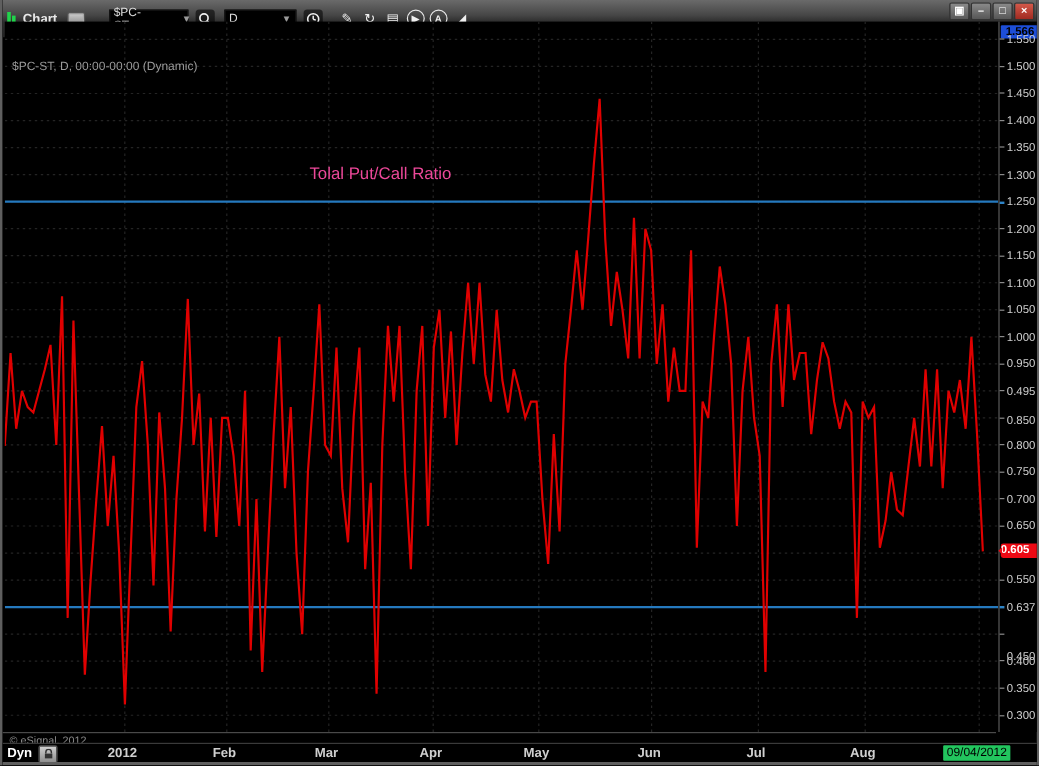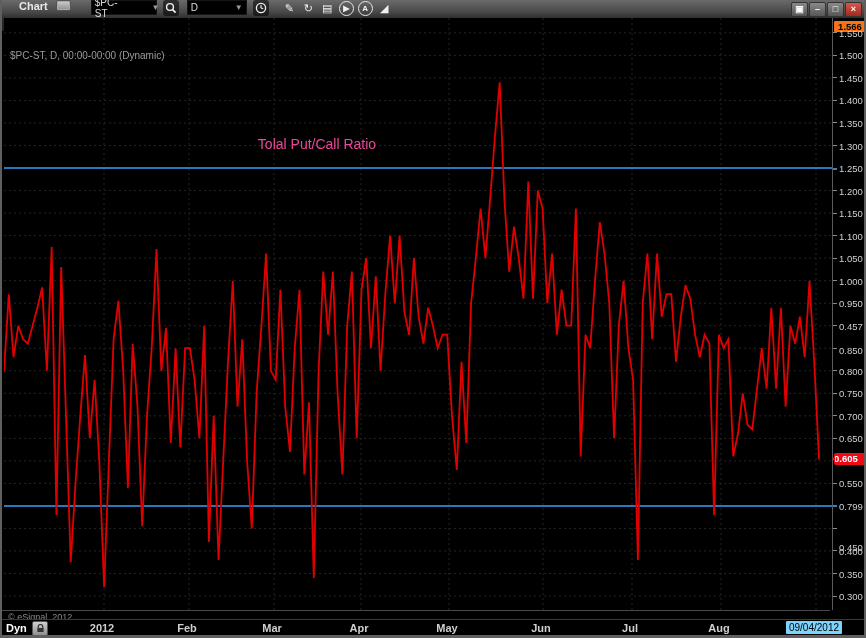--- a/index.html
+++ b/index.html
@@ -2,21 +2,21 @@
 <html><head>
 <meta charset="utf-8">
 <style>
   html,body{margin:0;padding:0;background:#000;}
   #win{position:relative;width:866px;height:638px;background:#000;overflow:hidden;
        font-family:"Liberation Sans",sans-serif;border-left:2px solid #5f5f5f;
        border-right:2px solid #5f5f5f;box-sizing:border-box;}
   
   #titlebar{position:absolute;left:0;top:0;width:100%;height:31px;
     background:linear-gradient(#6a6a6a,#474747 40%,#2c2c2c 60%,#222);
-    display:flex;gap:4px;padding:0 2px;box-sizing:border-box;}
+    display:flex;align-items:center;gap:4px;padding:0 2px;box-sizing:border-box;}
   .greenbars{display:inline-flex;gap:1px;align-items:flex-end;margin-left:2px;}
   .greenbars i{display:block;width:3px;background:#21d34b;}
   .gb1{height:11px;} .gb2{height:8px;}
   #win-title{color:#e8e8e8;font-size:11px;font-weight:bold;margin-left:2px;}
   #title-badge{width:13px;height:9px;border-radius:2px;margin-left:4px;
     background:linear-gradient(#cfcfcf,#8d8d8d);border:1px solid #555;
     box-shadow:inset 0 0 0 1px #aaa;}
   .combo{display:flex;align-items:center;justify-content:space-between;
     background:#000;border:1px solid #151515;box-shadow:inset 0 0 2px #000;
     height:13px;color:#ddd;font-size:10px;padding:0 3px;}
@@ -40,36 +40,36 @@
   #infoline{position:absolute;left:6px;top:8px;color:#9a9a9a;font-size:10px;margin-top:24px;}
   #annotation{position:absolute;transform:translate(-50%,-50%);color:#ec4899;font-size:14px;}
   #plot-bottom-line{position:absolute;left:0px;top:610px;width:828px;height:1px;background:#4a4a4a;}
   #watermark{position:absolute;left:6px;top:612px;color:#8a8a8a;font-size:9px;}
   
   #yscale{position:absolute;left:830px;top:18px;width:34px;height:592px;background:#000;
     border-left:1px solid #5a5a5a;box-sizing:border-box;}
   .ytick{position:absolute;left:6px;color:#cfcfcf;font-size:9.5px;white-space:nowrap;}
   .ytickmark{position:absolute;left:0;width:4px;height:1px;background:#8a8a8a;}
   .ytickmark.blue{background:#2f85c8;height:2px;}
-  #cursor-badge{position:absolute;left:1px;width:32px;height:11px;background:#f97316;
+  #cursor-badge{position:absolute;left:1px;width:32px;height:11px;background:#1d4ed8;
     color:#000;font-size:9.5px;font-weight:bold;text-align:center;line-height:11px;border-radius:1px;}
   #price-badge{position:absolute;left:1px;width:32px;height:12px;background:#ee0914;
     color:#fff;font-size:9.5px;font-weight:bold;text-align:left;line-height:12px;border-radius:2px;}
   #price-badge:before{content:"";position:absolute;left:-5px;top:3px;border:3px solid transparent;
     border-right-color:#ee0914;}
   
   #xaxis{position:absolute;left:0;top:619px;width:866px;height:16px;background:#000;
     border-top:1px solid #3a3a3a;}
   #dyn-label{position:absolute;left:4px;top:2px;color:#fff;font-size:11px;font-weight:bold;}
   #axis-lock{position:absolute;left:30px;top:1px;width:14px;height:13px;border-radius:2px;
     background:linear-gradient(#cfcfcf,#8f8f8f);border:1px solid #555;
     display:flex;align-items:center;justify-content:center;}
   .xlab{position:absolute;top:2px;transform:translateX(-50%);color:#cfcfcf;
     font-size:11px;font-weight:bold;text-align:right;}
-  #cursor-date{position:absolute;top:1px;transform:translateX(-50%);background:#7dd3fc;
+  #cursor-date{position:absolute;top:1px;transform:translateX(-50%);background:#22c55e;
     color:#000;font-size:10px;padding:0 3px;height:13px;line-height:13px;border-radius:1px;}
   #bottomstrip{position:absolute;left:0;top:635px;width:866px;height:3px;background:#5f5f5f;}
 </style>
 </head>
 <body>
 
 <div id="win">
 
   <div id="titlebar">
     <span class="greenbars">
@@ -198,35 +198,35 @@
       <div class="ytick" style="top: 190.081px;">1.150</div>
       <div class="ytickmark" style="top: 217.107px;"></div>
       <div class="ytick" style="top: 212.607px;">1.100</div>
       <div class="ytickmark" style="top: 239.634px;"></div>
       <div class="ytick" style="top: 235.134px;">1.050</div>
       <div class="ytickmark" style="top: 262.161px;"></div>
       <div class="ytick" style="top: 257.661px;">1.000</div>
       <div class="ytickmark" style="top: 284.687px;"></div>
       <div class="ytick" style="top: 280.187px;">0.950</div>
       <div class="ytickmark" style="top: 307.214px;"></div>
-      <div class="ytick" style="top: 302.714px;">0.457</div>
+      <div class="ytick" style="top: 302.714px;">0.495</div>
       <div class="ytickmark" style="top: 329.74px;"></div>
       <div class="ytick" style="top: 327px;">0.850</div>
       <div class="ytickmark" style="top: 352.267px;"></div>
       <div class="ytick" style="top: 347.767px;">0.800</div>
       <div class="ytickmark" style="top: 374.794px;"></div>
       <div class="ytick" style="top: 370.294px;">0.750</div>
       <div class="ytickmark" style="top: 397.32px;"></div>
       <div class="ytick" style="top: 392.82px;">0.700</div>
       <div class="ytickmark" style="top: 419.847px;"></div>
       <div class="ytick" style="top: 415.347px;">0.650</div>
       <div class="ytickmark" style="top: 464.9px;"></div>
       <div class="ytick" style="top: 460.4px;">0.550</div>
       <div class="ytickmark blue" style="top: 487.427px;"></div>
-      <div class="ytick" style="top: 482.927px;">0.799</div>
+      <div class="ytick" style="top: 482.927px;">0.637</div>
       <div class="ytickmark" style="top: 509.954px;"></div>
       <div class="ytick" style="top: 505.454px; margin-top: 19px;">0.450</div>
       <div class="ytickmark" style="top: 532.48px;"></div>
       <div class="ytick" style="top: 527.98px;">0.400</div>
       <div class="ytickmark" style="top: 555.007px;"></div>
       <div class="ytick" style="top: 550.507px;">0.350</div>
       <div class="ytickmark" style="top: 577.533px;"></div>
       <div class="ytick" style="top: 573.033px;">0.300</div>
     </div>
 

